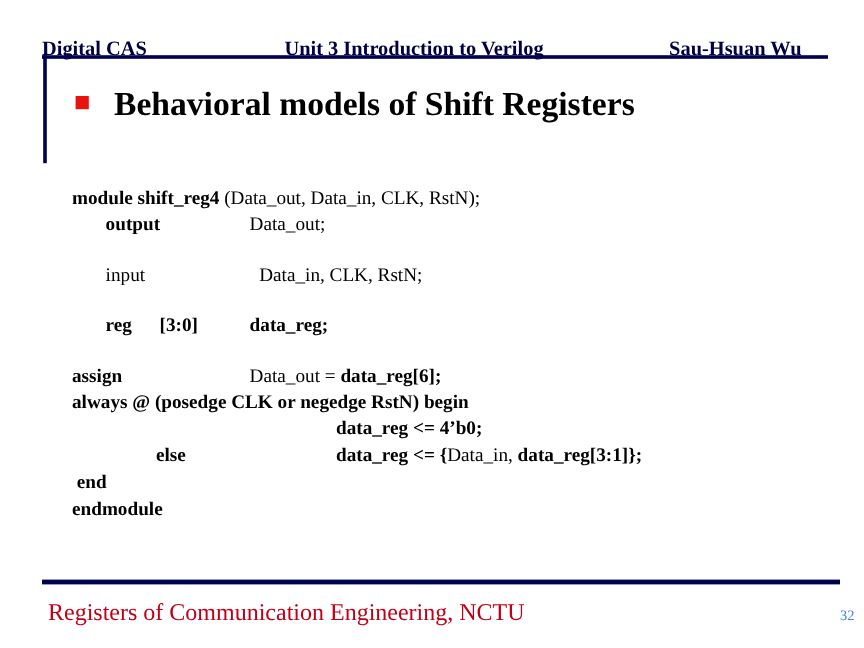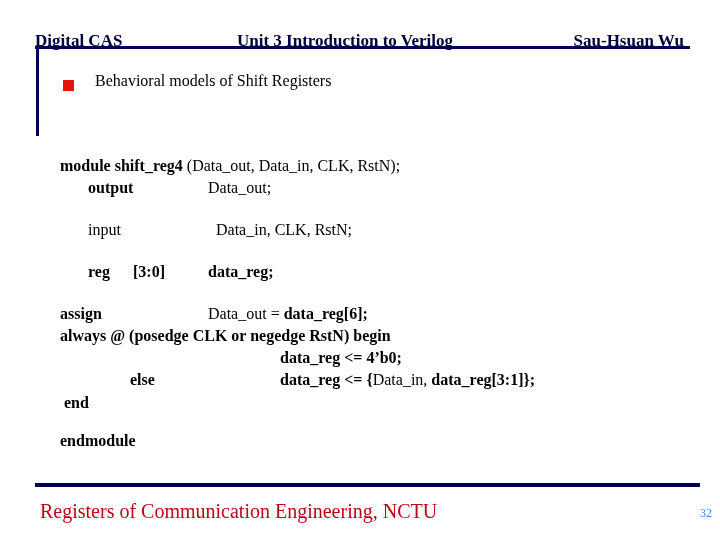--- a/index.html
+++ b/index.html
@@ -8,29 +8,29 @@
     width:720px;height:540px;
     background:#ffffff;
     font-family:"Liberation Serif", serif;
     overflow:hidden;
   }
   .abs{position:absolute;}
   
   .hdr{top:19px;font-size:17px;font-weight:bold;color:var(--header-text,#000040);white-space:nowrap;margin-top:12px;}
   .hdr-left{left:35px;}
   .hdr-center{left:0;width:690px;text-align:center;}
-  .hdr-right{right:36px;}
+  .hdr-right{right:52px;}
   
   .rule{background:var(--navy,#000050);}
   .rule-top{left:35px;top:46px;width:655px;height:3px;}
   .rule-left{left:36px;top:46px;width:3px;height:90px;}
   .rule-bottom{left:35px;top:483px;width:665px;height:4px;}
   
   .bullet{left:63px;top:80px;width:11px;height:11px;background:var(--bullet-red,#e8130c);}
-  .title{left:95px;top:72px;font-size:16px;color:#000;white-space:nowrap;}
+  .title{left:95px;top:72px;font-size:28px;color:#000;white-space:nowrap;font-weight:bold;}
   
   .code-block{left:0;top:0;width:720px;height:388px;}
   .code-line{position:absolute;left:0;width:100%;height:22px;font-size:16px;line-height:22px;color:var(--code-text,#000);}
   .code-run{position:absolute;top:0;white-space:pre;}
   .b{font-weight:bold;}
   
   .footer-text{left:40px;top:500px;font-size:20px;color:var(--footer-red,#c00018);white-space:nowrap;}
   .page-number{left:658px;top:506px;font-size:12px;color:#3b82f6;margin-left:42px;}
 </style>
 </head>
@@ -75,21 +75,21 @@
       <div class="code-line" style="top: 347px;">
         <span class="code-run" style="left: 280px;"><span class="b">data_reg &lt;= 4’b0;</span></span>
       </div>
       <div class="code-line" style="top: 369px;">
         <span class="code-run" style="left: 130px;"><span class="b">else</span></span>
         <span class="code-run" style="left: 280px;"><span class="b">data_reg &lt;= {</span><span>Data_in, </span><span class="b">data_reg[3:1]};</span></span>
       </div>
       <div class="code-line" style="top: 392px;">
         <span class="code-run" style="left: 64px;"><span class="b">end</span></span>
       </div>
-      <div class="code-line" style="top: 414px; margin-top: 16px;">
+      <div class="code-line" style="top: 414px;">
         <span class="code-run" style="left: 60px;"><span class="b">endmodule</span></span>
       </div>
     </div>
 
   <div class="abs rule rule-bottom"></div>
   <span class="abs footer-text">Registers of Communication Engineering, NCTU</span>
   <span class="abs page-number">32</span>
 
 </div>
 

